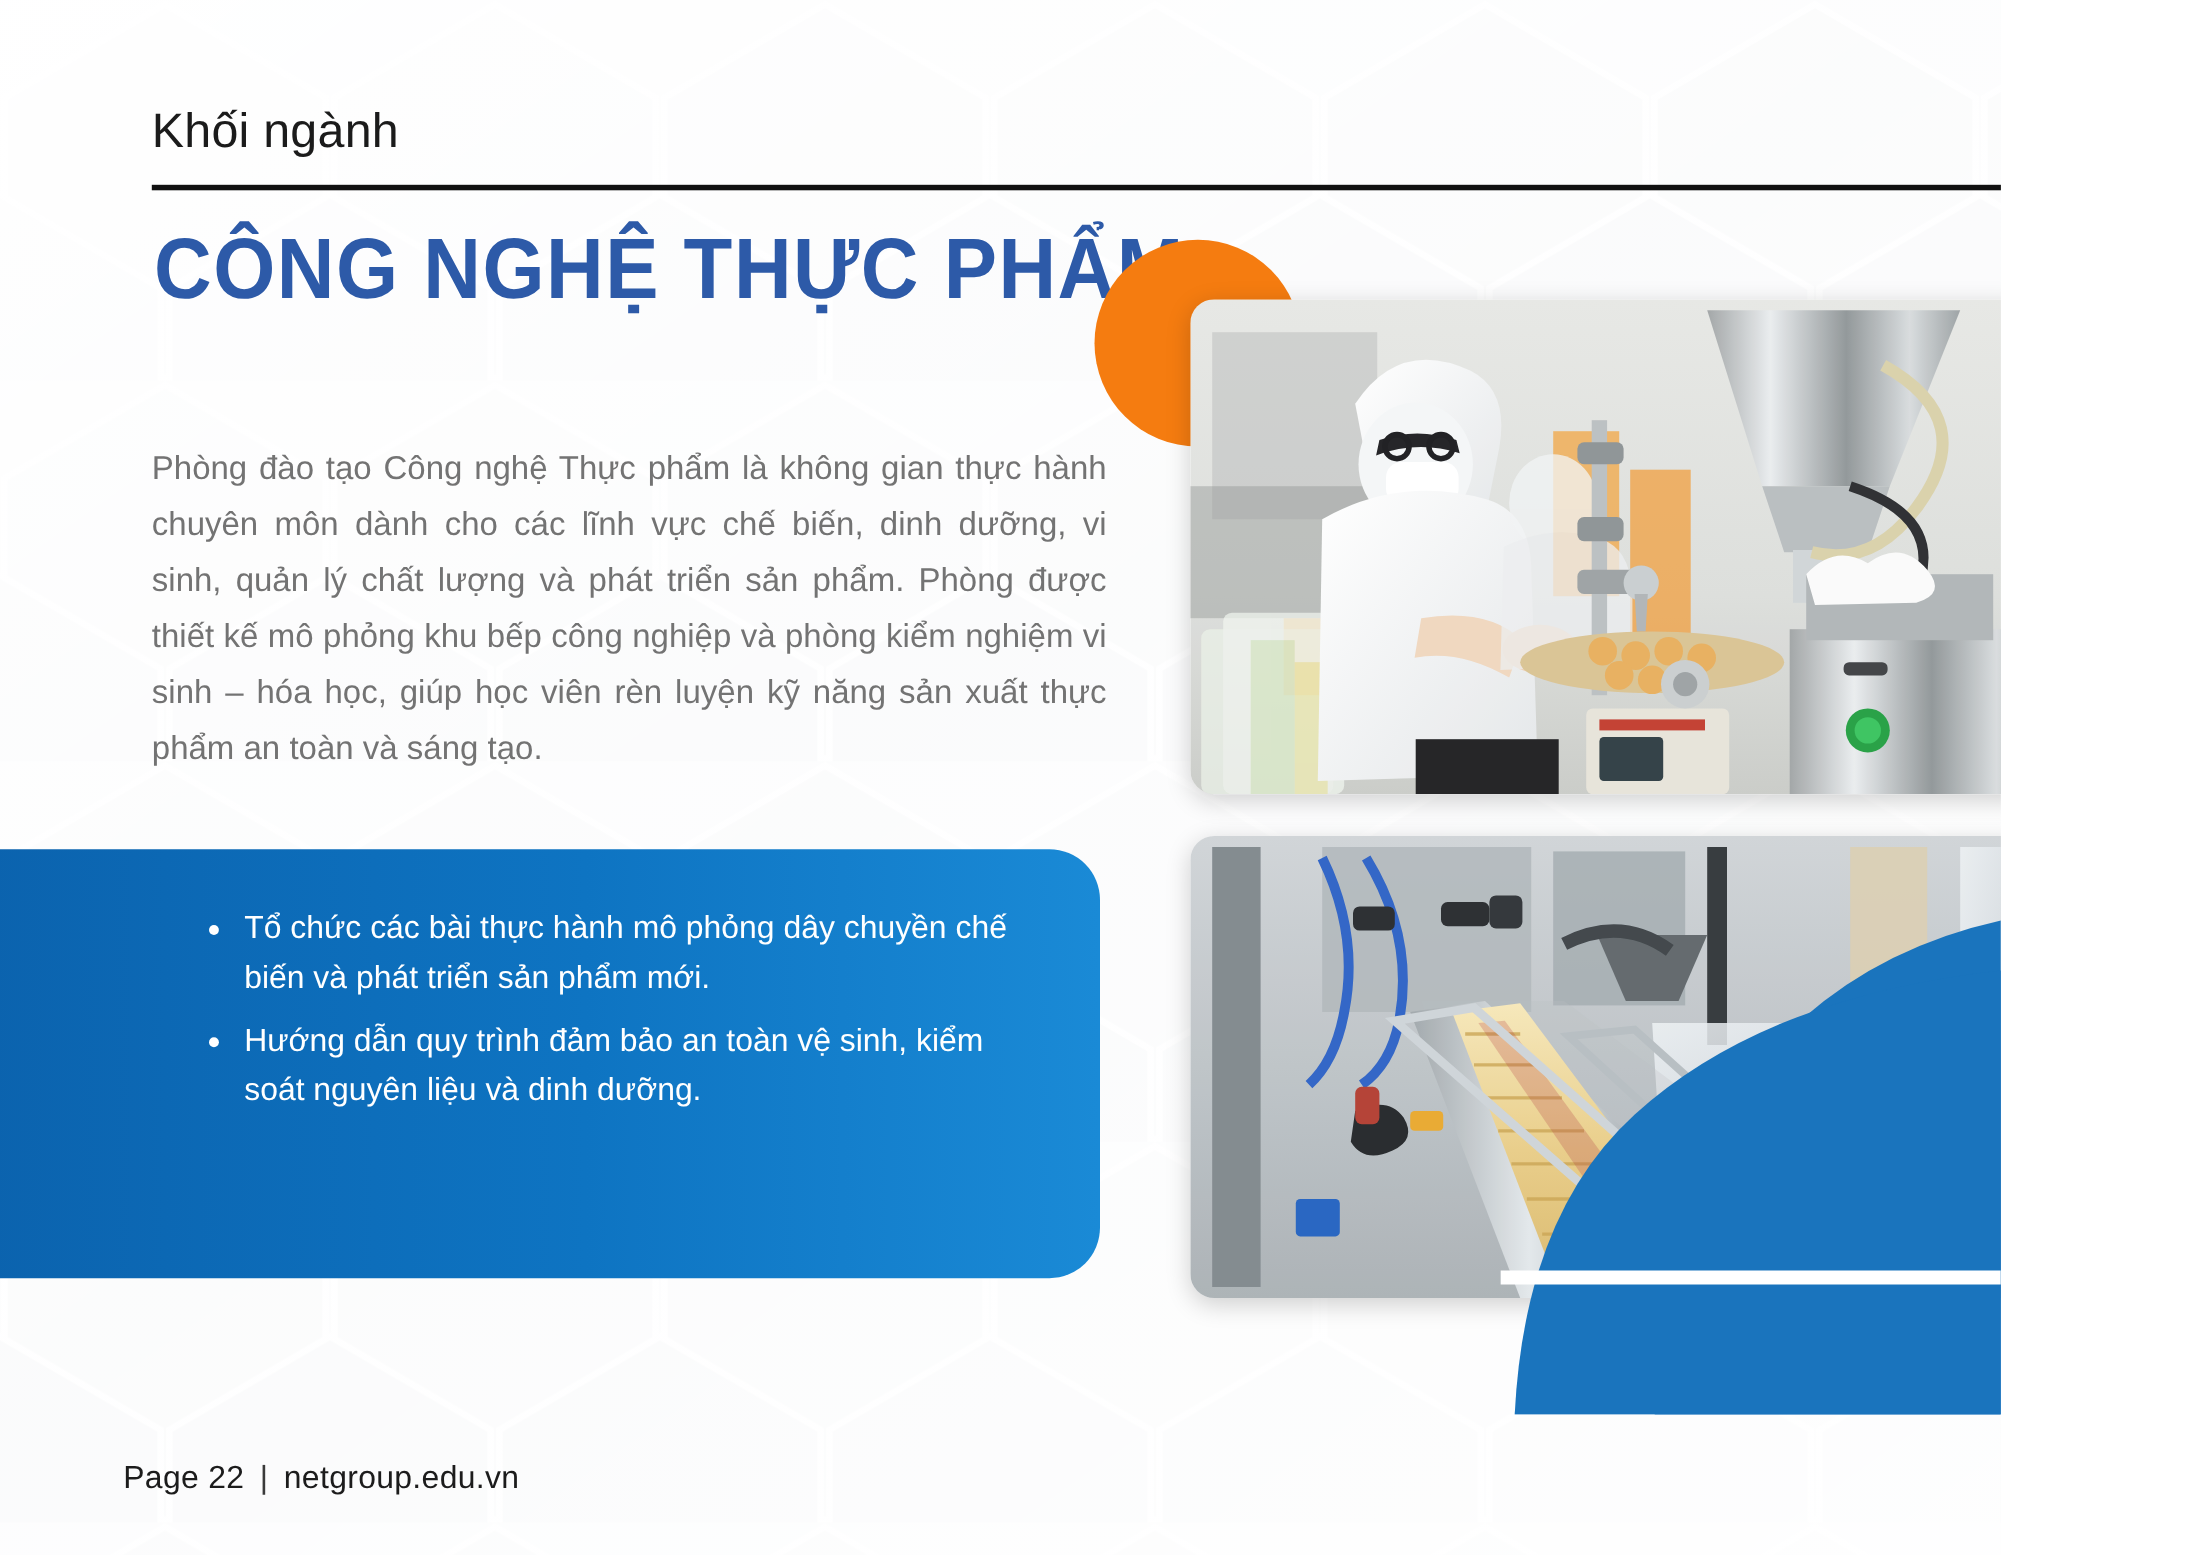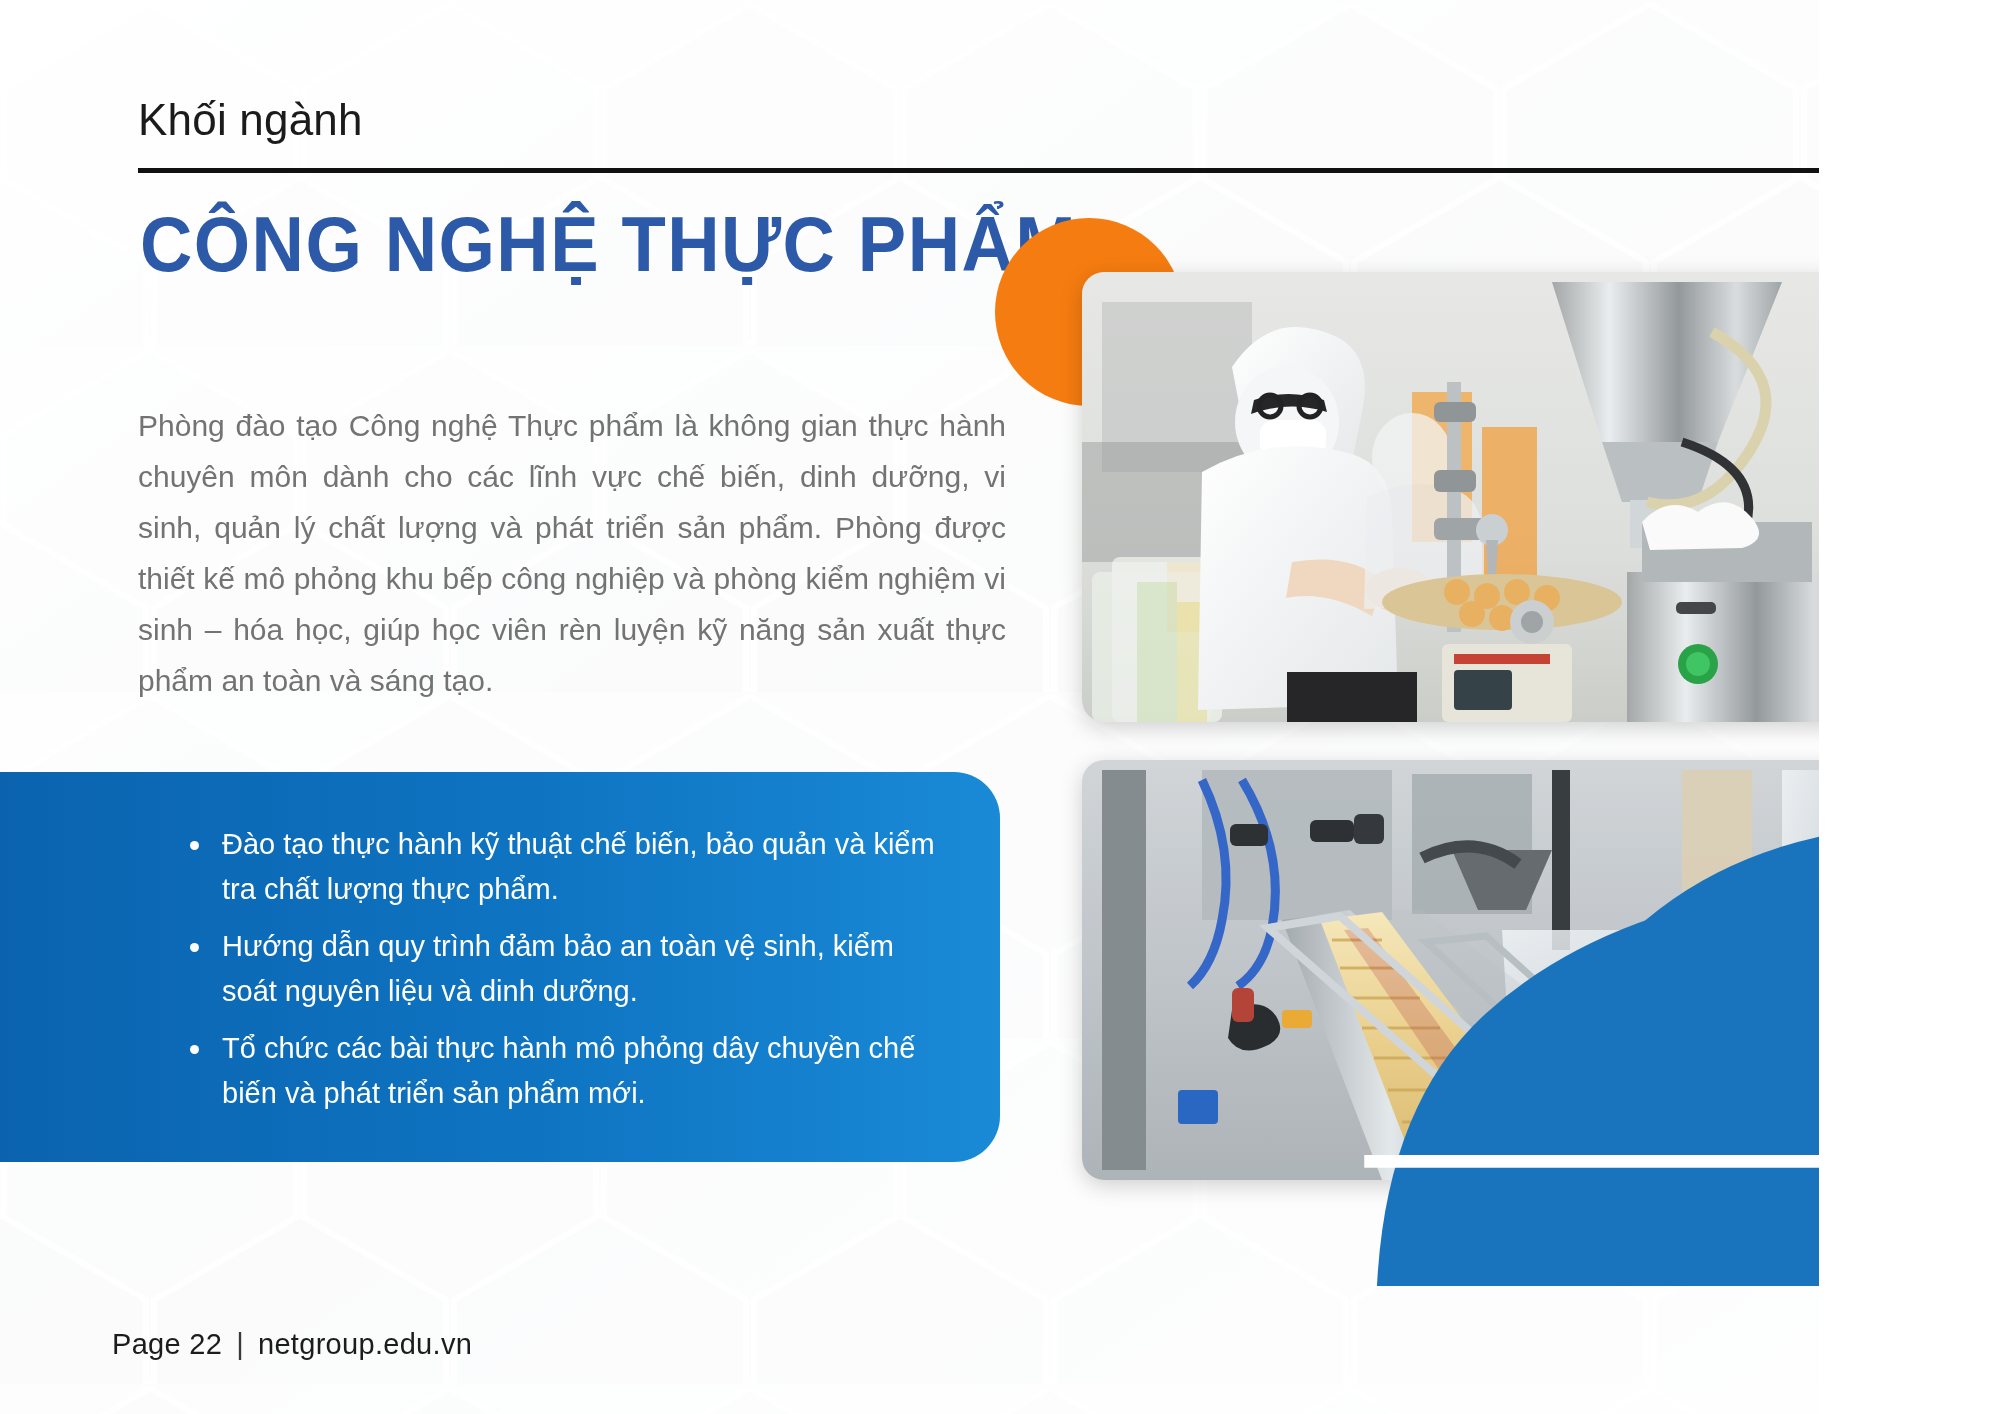--- a/index.html
+++ b/index.html
@@ -338,23 +338,22 @@
       <rect x="96" y="330" width="40" height="34" rx="4" fill="#1f5fbf"></rect>
       <rect x="150" y="228" width="22" height="34" rx="6" fill="#b23a2e"></rect>
       <rect x="200" y="250" width="30" height="18" rx="4" fill="#e8a72b"></rect>
 
       <rect width="780" height="420" fill="#ffffff" opacity=".05"></rect>
     </svg>
   </div>
 
   <div class="bullet-panel"></div>
   <ul class="bullet-list">
-    <li>Đào tạo thực hành kỹ thuật chế biến, bảo quản và kiểm tra chất lượng thực phẩm.</li>
+    <li>Tổ chức các bài thực hành mô phỏng dây chuyền chế biến và phát triển sản phẩm mới.</li>
     <li>Hướng dẫn quy trình đảm bảo an toàn vệ sinh, kiểm soát nguyên liệu và dinh dưỡng.</li>
-    <li>Tổ chức các bài thực hành mô phỏng dây chuyền chế biến và phát triển sản phẩm mới.</li>
   </ul>
 
   <div class="blob-layer">
     <svg viewBox="0 0 2000 1414" xmlns="http://www.w3.org/2000/svg">
       <path d="M2000 920 q-180 40 -276 190 q-66 104 -70 304 l346 0 z" fill="#1a74bd"></path>
       <path d="M1514 1414 q10 -200 120 -300 q130 -118 366 -144 l0 444 z" fill="#1a74bd"></path>
       <path d="M1500 1270 L2000 1270 L2000 1284 L1500 1284 Z" fill="#ffffff"></path>
       <path d="M1772 1270 q-96 36 -152 144 l-78 0 q64 -136 206 -176 z" fill="#ffffff" opacity="0"></path>
     </svg>
   </div>

